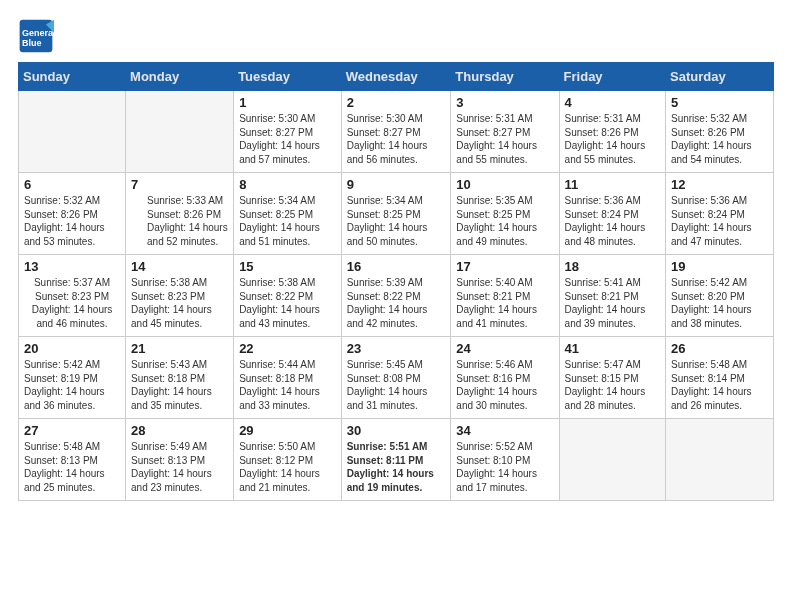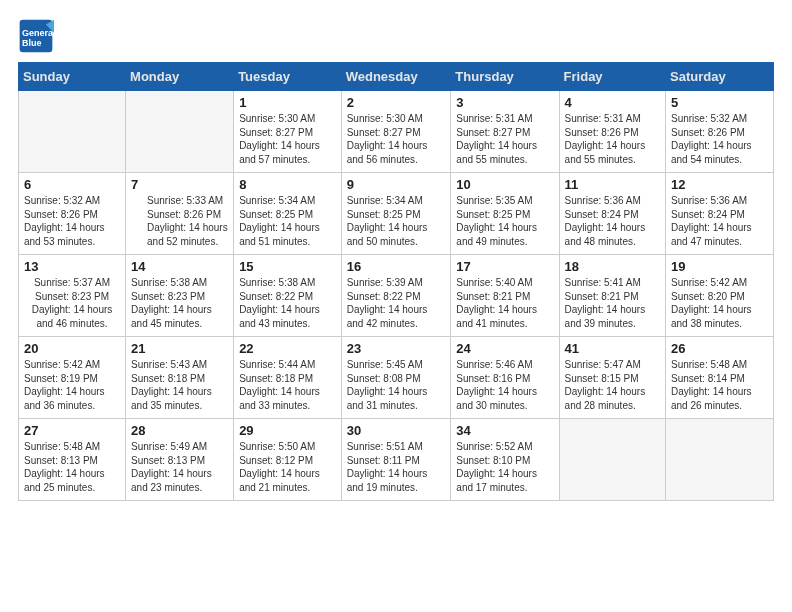--- a/index.html
+++ b/index.html
@@ -298,21 +298,21 @@
 Daylight: 14 hours and 23 minutes.</div>
           </td>
           <td>
             <span class="day-num">29</span>
             <div class="day-info" style="white-space: pre-line;">Sunrise: 5:50 AM
 Sunset: 8:12 PM
 Daylight: 14 hours and 21 minutes.</div>
           </td>
           <td>
             <span class="day-num">30</span>
-            <div class="day-info" style="white-space: pre-line;">Sunrise: 5:51 AM
+            <div class="day-info" style="white-space: pre-line; font-weight: bold;">Sunrise: 5:51 AM
 Sunset: 8:11 PM
 Daylight: 14 hours and 19 minutes.</div>
           </td>
           <td>
             <span class="day-num">34</span>
             <div class="day-info" style="white-space: pre-line;">Sunrise: 5:52 AM
 Sunset: 8:10 PM
 Daylight: 14 hours and 17 minutes.</div>
           </td>
           <td class="empty"></td>

